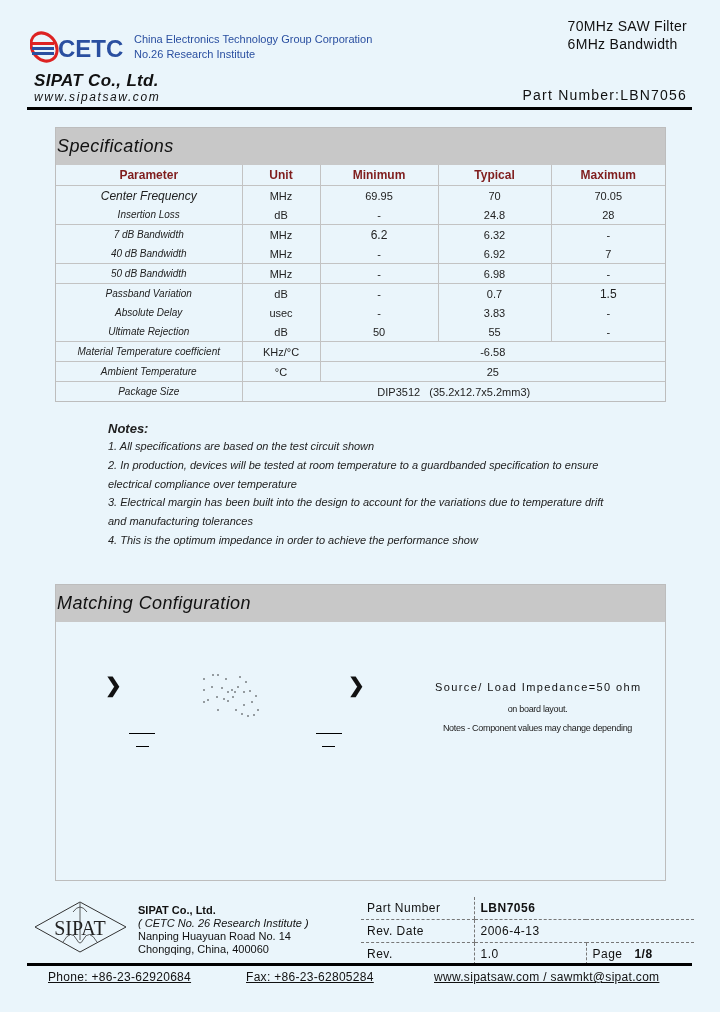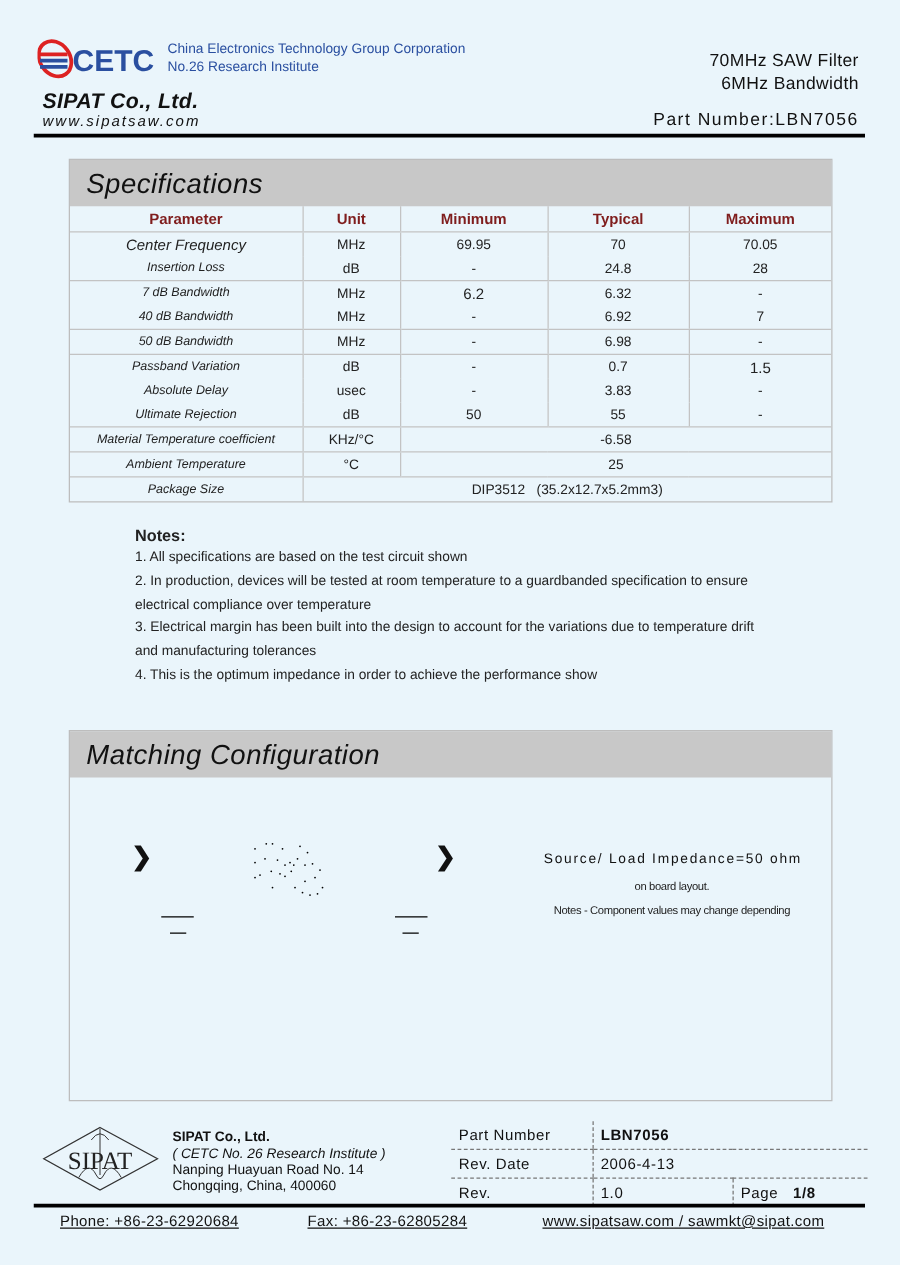--- a/index.html
+++ b/index.html
@@ -8,45 +8,45 @@
       background:#eaf5fb;
       font-family:"Liberation Sans", sans-serif; color:#111;
     }
     .abs { position:absolute; }
 
     
     .cetc-logo { left:30px; top:30px; width:100px; height:34px; }
     .cetc-text { left:134px; top:32px; font-size:11px; line-height:15px; color:#2a4fa0; }
     .sipat-name { left:34px; top:71px; font-size:17px; font-weight:bold; font-style:italic; letter-spacing:0.3px; }
     .sipat-url { left:34px; top:90px; font-size:12px; font-style:italic; letter-spacing:1.6px; }
-    .prod-title { right:33px; top:39px; text-align:right; font-size:14px; line-height:18px; letter-spacing:0.3px; }
+    .prod-title { right:33px; top:17px; text-align:left; font-size:14px; line-height:18px; letter-spacing:0.3px; }
     .part-head { right:33px; top:87px; font-size:14px; letter-spacing:1.2px; }
     .head-rule { left:27px; top:107px; width:665px; height:3px; background:#000; }
 
     
     .section { left:55px; width:609px; border:1px solid #bdbdbd; }
     .section-title {
-      background:#c8c8c8; height:37px; line-height:37px; padding-left:13px;
-      font-size:22px; font-style:italic; letter-spacing:0.4px; color:#111;
+      background:#c8c8c8; height:37px; line-height:37px; padding-left:1px;
+      font-size:18px; font-style:italic; letter-spacing:0.4px; color:#111;
     }
 
     
     table.spec { width:100%; border-collapse:collapse; font-size:11px; table-layout:fixed; }
     table.spec td, table.spec th {
       text-align:center; padding:0; height:19px; color:#222;
       border-left:1px solid #c3c3c3;
     }
     table.spec td:first-child, table.spec th:first-child { border-left:none; }
     table.spec th { font-size:12px; font-weight:bold; color:#7f1d1d; height:20px; border-bottom:1px solid #c3c3c3;margin-top:44px; }
     table.spec tr.bb td { border-bottom:1px solid #c3c3c3; }
     table.spec td.param { font-style:italic; }
     table.spec td.big { font-size:12px; }
 
     
-    .notes { left:108px; top:421px; width:520px; font-size:11px; color:#222; }
+    .notes { left:108px; top:421px; width:520px; font-size:11px; color:#222;font-style:italic; }
     .notes .nt { font-size:13px; font-weight:bold; margin-bottom:1px; }
     .notes .ln { line-height:18.8px; }
 
     
     .match-body { height:258px; position:relative; }
     .arrow { font-size:20px; font-weight:bold; }
     .gnd { position:absolute; height:1px; background:#000; }
     .imp { left:435px; top:681px; font-size:11px; letter-spacing:1.4px; }
     .imp-note { left:430px; top:700px; width:215px; text-align:center; font-size:9px; line-height:19px; color:#222; letter-spacing:-0.3px; }
 

